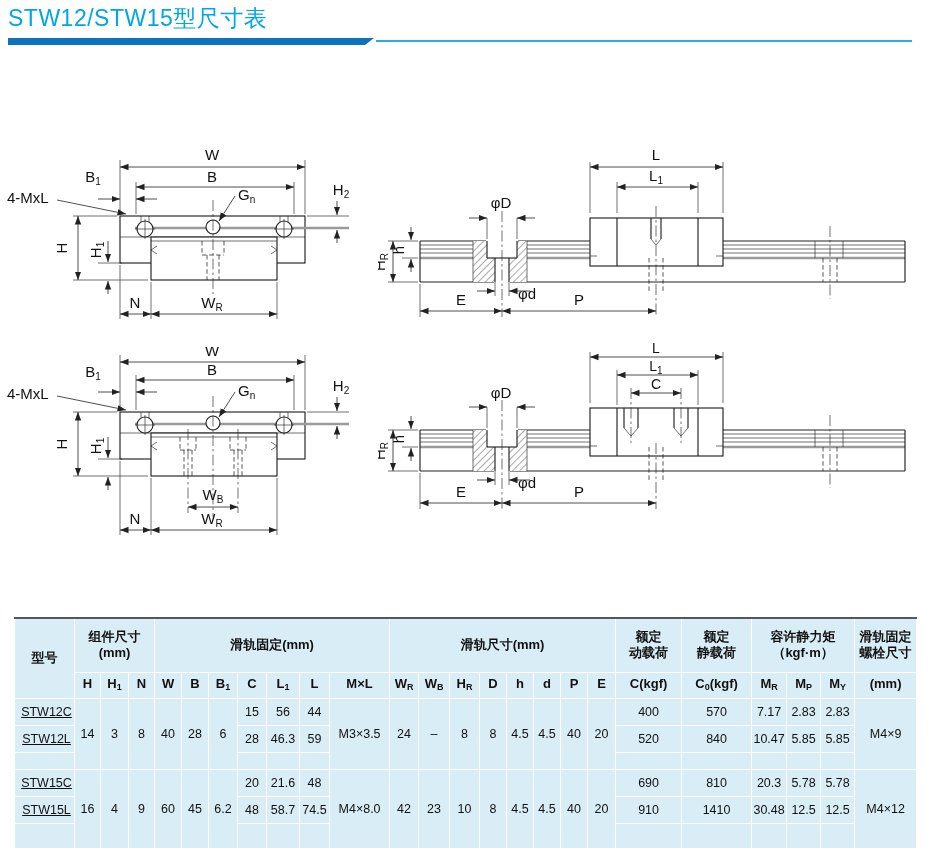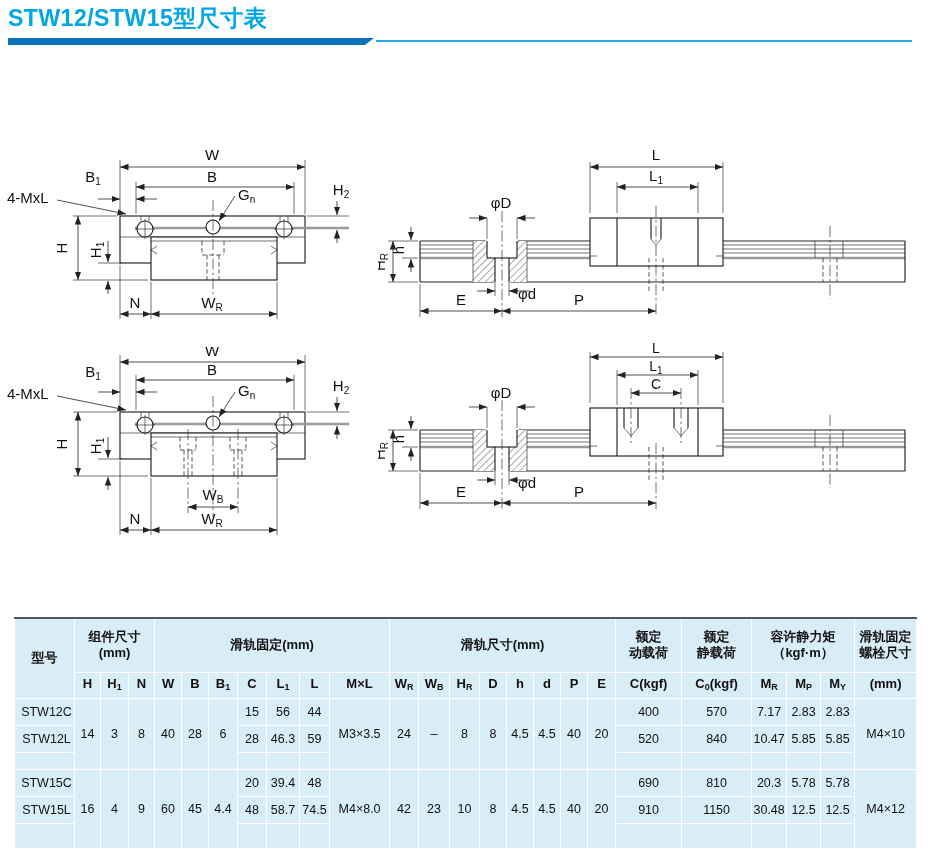--- a/index.html
+++ b/index.html
@@ -1,20 +1,20 @@
 <!DOCTYPE html>
 <html><head>
 <meta charset="utf-8">
 <style>
   html,body{margin:0;padding:0;background:#fff;}
   body{width:930px;height:851px;position:relative;overflow:hidden;
        font-family:"Liberation Sans","DejaVu Sans",sans-serif;color:#111;}
 
   
-  .page-title{position:absolute;left:8px;top:3px;font-size:23px;font-weight:bold;
+  .page-title{position:absolute;left:8px;top:3px;font-size:23px;font-weight:normal;
               color:#00a6e6;letter-spacing:.5px;}
   .title-bar-thick{position:absolute;left:8px;top:38px;width:366px;height:7px;background:#0d73bc;
               clip-path:polygon(0 0,100% 0,calc(100% - 9px) 100%,0 100%);}
   .title-bar-thin{position:absolute;left:376px;top:40px;width:536px;height:2px;background:#2aabe2;}
 
   
   .dwg{position:absolute;}
   svg .o   {fill:none;stroke:#222;stroke-width:1.15;}
   svg .ow  {fill:#fff;stroke:#222;stroke-width:1.15;}
   svg .t   {fill:none;stroke:#222;stroke-width:.65;}
@@ -31,21 +31,21 @@
 
   
   .tbl-wrap{position:absolute;left:14px;top:617px;}
   table.dim-table{border-collapse:collapse;table-layout:fixed;width:902px;background:#d9edf7;
                   border-top:2px solid #53585c;}
   .dim-table th,.dim-table td{border:1px solid #fff;text-align:center;padding:0;
                   font-size:12.5px;white-space:nowrap;overflow:hidden;font-weight:normal;}
   .dim-table th{font-size:13px;font-weight:bold;line-height:1.25;}
   .r-h1{height:54px;} .r-h2{height:26px;} .r-d{height:27px;}
   .r-sp1{height:17px;} .r-sp2{height:25px;}
-  .model-cell{text-align:right;padding-left:4px !important;}
+  .model-cell{text-align:right;padding-left:4px !important;text-decoration:underline;}
   .sb2{font-size:9px;vertical-align:-2px;}
 </style>
 </head>
 <body>
 
 <svg width="0" height="0" style="position:absolute">
   <defs>
     <marker id="arw" markerWidth="9" markerHeight="8" refX="8.5" refY="4" orient="auto-start-reverse" markerUnits="userSpaceOnUse">
       <path d="M0,0.8 L8.5,4 L0,7.2 Z" fill="#222"></path>
     </marker>
@@ -477,21 +477,21 @@
     <td rowspan="3">8</td>
     <td rowspan="3">4.5</td>
     <td rowspan="3">4.5</td>
     <td rowspan="3">40</td>
     <td rowspan="3">20</td>
     <td>400</td>
     <td>570</td>
     <td>7.17</td>
     <td>2.83</td>
     <td>2.83</td>
-    <td rowspan="3">M4×10</td>
+    <td rowspan="3">M4×9</td>
   </tr>
 
   <tr class="r-d">
     <td class="model-cell">STW12L</td>
     <td>28</td>
     <td>46.3</td>
     <td>59</td>
     <td>520</td>
     <td>840</td>
     <td>10.47</td>
@@ -511,23 +511,23 @@
     <td></td>
   </tr>
 
   <tr class="r-d">
     <td class="model-cell">STW15C</td>
     <td rowspan="3">16</td>
     <td rowspan="3">4</td>
     <td rowspan="3">9</td>
     <td rowspan="3">60</td>
     <td rowspan="3">45</td>
-    <td rowspan="3">4.4</td>
+    <td rowspan="3">6.2</td>
     <td>20</td>
-    <td>39.4</td>
+    <td>21.6</td>
     <td>48</td>
     <td rowspan="3">M4×8.0</td>
     <td rowspan="3">42</td>
     <td rowspan="3">23</td>
     <td rowspan="3">10</td>
     <td rowspan="3">8</td>
     <td rowspan="3">4.5</td>
     <td rowspan="3">4.5</td>
     <td rowspan="3">40</td>
     <td rowspan="3">20</td>
@@ -538,21 +538,21 @@
     <td>5.78</td>
     <td rowspan="3">M4×12</td>
   </tr>
 
   <tr class="r-d">
     <td class="model-cell">STW15L</td>
     <td>48</td>
     <td>58.7</td>
     <td>74.5</td>
     <td>910</td>
-    <td>1150</td>
+    <td>1410</td>
     <td>30.48</td>
     <td>12.5</td>
     <td>12.5</td>
   </tr>
 
   <tr class="r-sp2">
     <td></td>
     <td></td>
     <td></td>
     <td></td>

